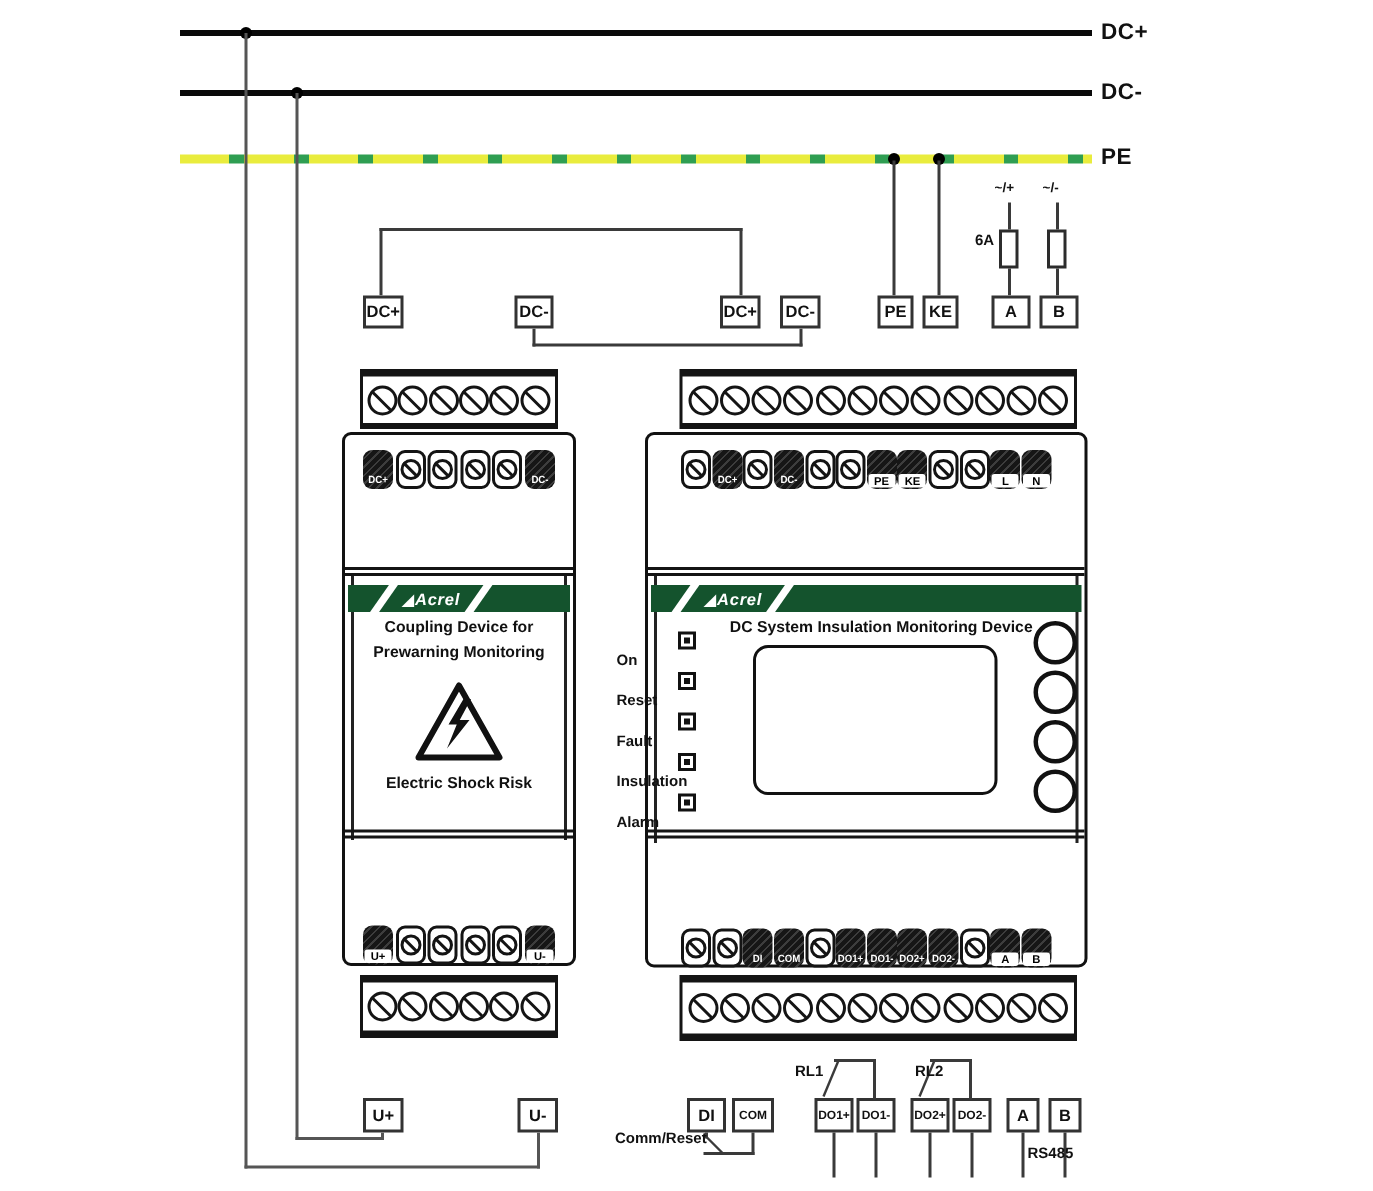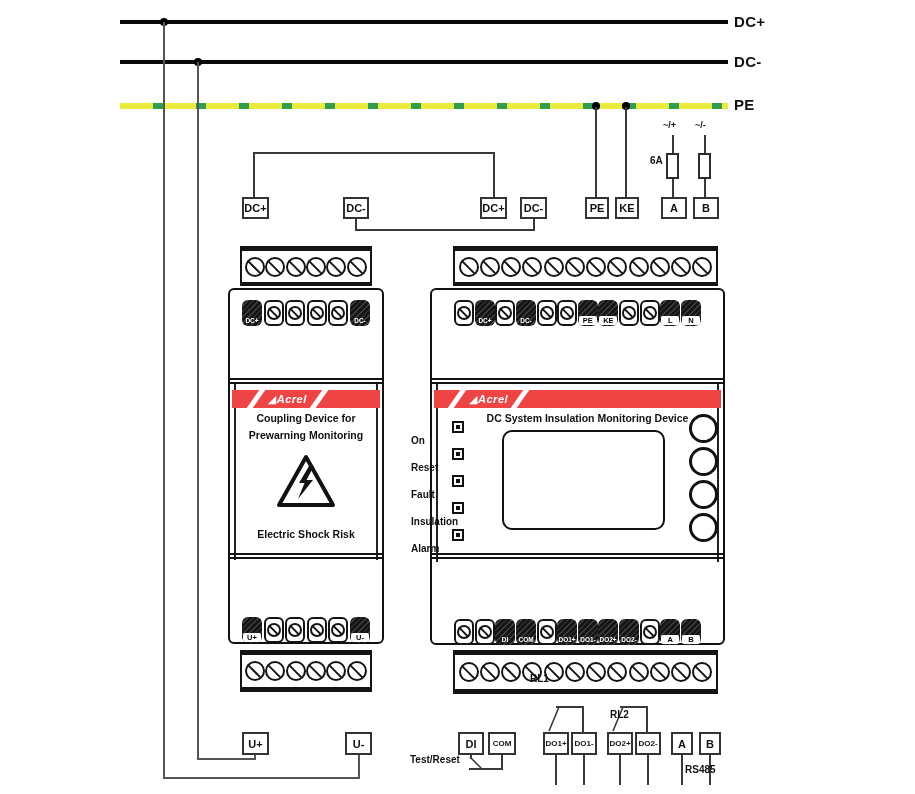--- a/index.html
+++ b/index.html
@@ -37,21 +37,21 @@
   .msc{display:block;width:14px;height:14px;border:2px solid #141414;border-radius:50%;box-sizing:border-box;
        margin:4px auto 0;position:relative;}
   .msc::after{content:"";position:absolute;left:-2px;top:4px;width:13px;height:2px;background:#141414;transform:rotate(45deg);}
   .tag{width:20px;height:26px;border-radius:6px;box-sizing:border-box;flex:none;position:relative;
        background:repeating-linear-gradient(135deg,#3d3d3d 0 1px,#161616 1px 4px);}
   .tag .tl{position:absolute;left:0;right:0;bottom:1px;text-align:center;font-weight:bold;font-size:7px;
            line-height:8px;color:#fff;transform:scaleX(.92);white-space:nowrap;}
   .tag.chip .tl{left:1px;right:1px;bottom:1px;background:#fff;border-radius:2px;color:#000;
                 font-size:7.5px;line-height:9px;transform:none;}
   
-  .band{position:absolute;left:2px;right:2px;height:18px;background:#ef4444;display:flex;align-items:center;overflow:hidden;justify-content:flex-end;}
+  .band{position:absolute;left:2px;right:2px;height:18px;background:#14532d;display:flex;align-items:center;overflow:hidden;justify-content:flex-end;}
   .bsp{flex:0 0 14%;}
   .bsp.r{flex-basis:7%;}
   .bstripe{flex:0 0 6px;height:26px;background:#fff;transform:skewX(-35deg);}
   .blogo{padding:0 9px;color:#fff;font-style:italic;font-weight:bold;font-size:11px;white-space:nowrap;letter-spacing:.5px;}
   .brest{flex:1;}
   .facetext{position:absolute;text-align:center;font-weight:bold;font-size:10.5px;}
   
   .led{position:absolute;width:12px;height:12px;border:2px solid #111;box-sizing:border-box;}
   .led::after{content:"";position:absolute;left:2px;top:2px;width:4px;height:4px;background:#111;}
   .ledlbl{position:absolute;width:95px;text-align:left;font-weight:bold;font-size:10px;}
@@ -186,21 +186,21 @@
       <div class="blogo"><span>◢</span><span>Acrel</span></div>
       <div class="bstripe"></div>
         <div class="brest"></div>
     </div>
     <div class="facetext" style="left:0;top:122px;width:152px;">Coupling Device for</div>
     <div class="facetext" style="left:0;top:139px;width:152px;">Prewarning Monitoring</div>
     <svg class="abs" style="left:45px;top:162px;" width="62" height="58" viewBox="0 0 62 58">
       <path d="M31 5 L58 53 L4 53 Z" fill="#fff" stroke="#111" stroke-width="4" stroke-linejoin="round"></path>
       <path d="M34 14 L24 31 L29.5 31 L23 47 L38 28 L31.5 28 L39 14 Z" fill="#111"></path>
     </svg>
-    <div class="facetext" style="left:0;top:238px;width:152px;">Electric Shock Risk</div>
+    <div class="facetext" style="left:0;top:226px;width:152px;">Electric Shock Risk</div>
     <div class="dline" style="top:263px;"></div>
     <div class="dline" style="top:267px;"></div>
     <div class="trow" style="left:12px;top:327px;width:128px;height:26px;">
       <div class="tag chip">
           <span class="tl">U+</span>
         </div>
       <div class="cell">
           <i class="msc"></i>
         </div>
       <div class="cell">
@@ -350,18 +350,18 @@
   <div class="wire" style="left:647px;top:755px;width:2px;height:30px;"></div>
   <div class="wire" style="left:681px;top:755px;width:2px;height:30px;"></div>
   <div class="wire" style="left:709px;top:755px;width:2px;height:30px;"></div>
 
   <svg class="overlay" width="915" height="794" viewBox="0 0 915 794">
     <line x1="470" y1="757" x2="482" y2="769" stroke="#3a3a3a" stroke-width="1.6"></line>
     <line x1="549" y1="731" x2="559" y2="707" stroke="#3a3a3a" stroke-width="1.6"></line>
     <line x1="613" y1="731" x2="623" y2="707" stroke="#3a3a3a" stroke-width="1.6"></line>
   </svg>
 
-  <div class="ann" style="left:410px;top:754px;">Test/Reset</div>
-  <div class="ann" style="left:530px;top:673px;">RL1</div>
+  <div class="ann" style="left:410px;top:754px;">Comm/Reset</div>
+  <div class="ann" style="left:530px;top:709px;">RL1</div>
   <div class="ann" style="left:610px;top:709px;">RL2</div>
   <div class="ann" style="left:685px;top:764px;">RS485</div>
 
 </div>
 
 </body></html>

